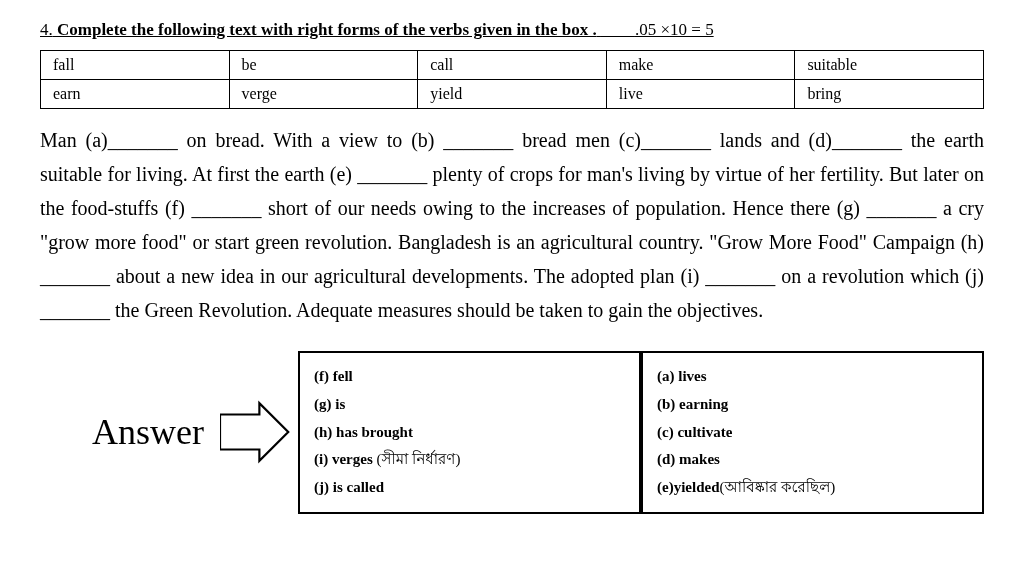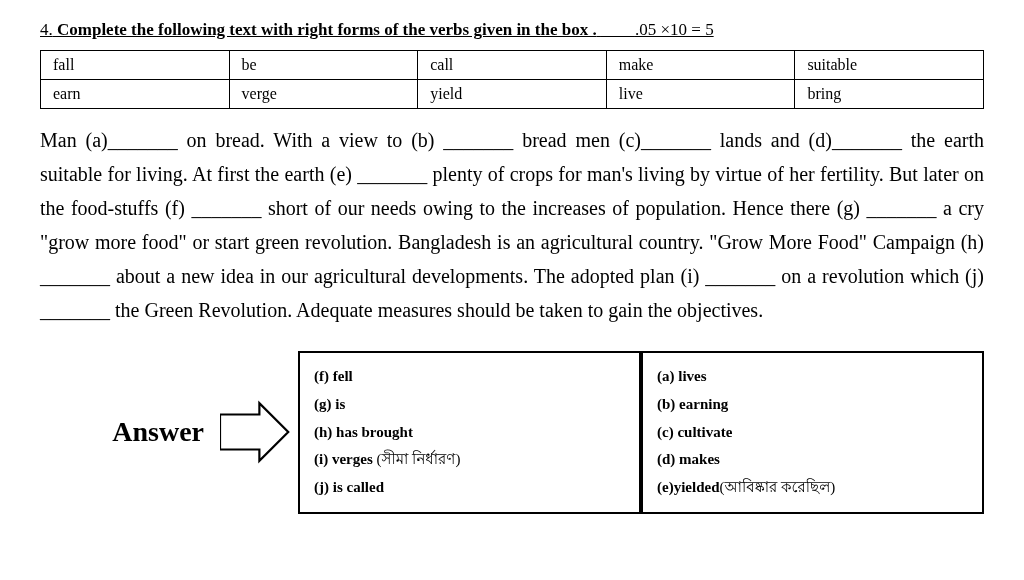--- a/index.html
+++ b/index.html
@@ -46,22 +46,22 @@
       margin-top: 10px;
     }
     .answer-label-box {
       display: flex;
       align-items: center;
       justify-content: flex-end;
       padding-right: 16px;
       min-width: 180px;
     }
     .answer-label {
-      font-size: 28px;
-      font-weight: bold;
+      font-size: 36px;
+      font-weight: normal;
       text-align: right;
     }
     .arrow-container {
       display: flex;
       align-items: center;
       margin-right: 8px;
     }
     .arrow-shape {
       width: 70px;
       height: 70px;

